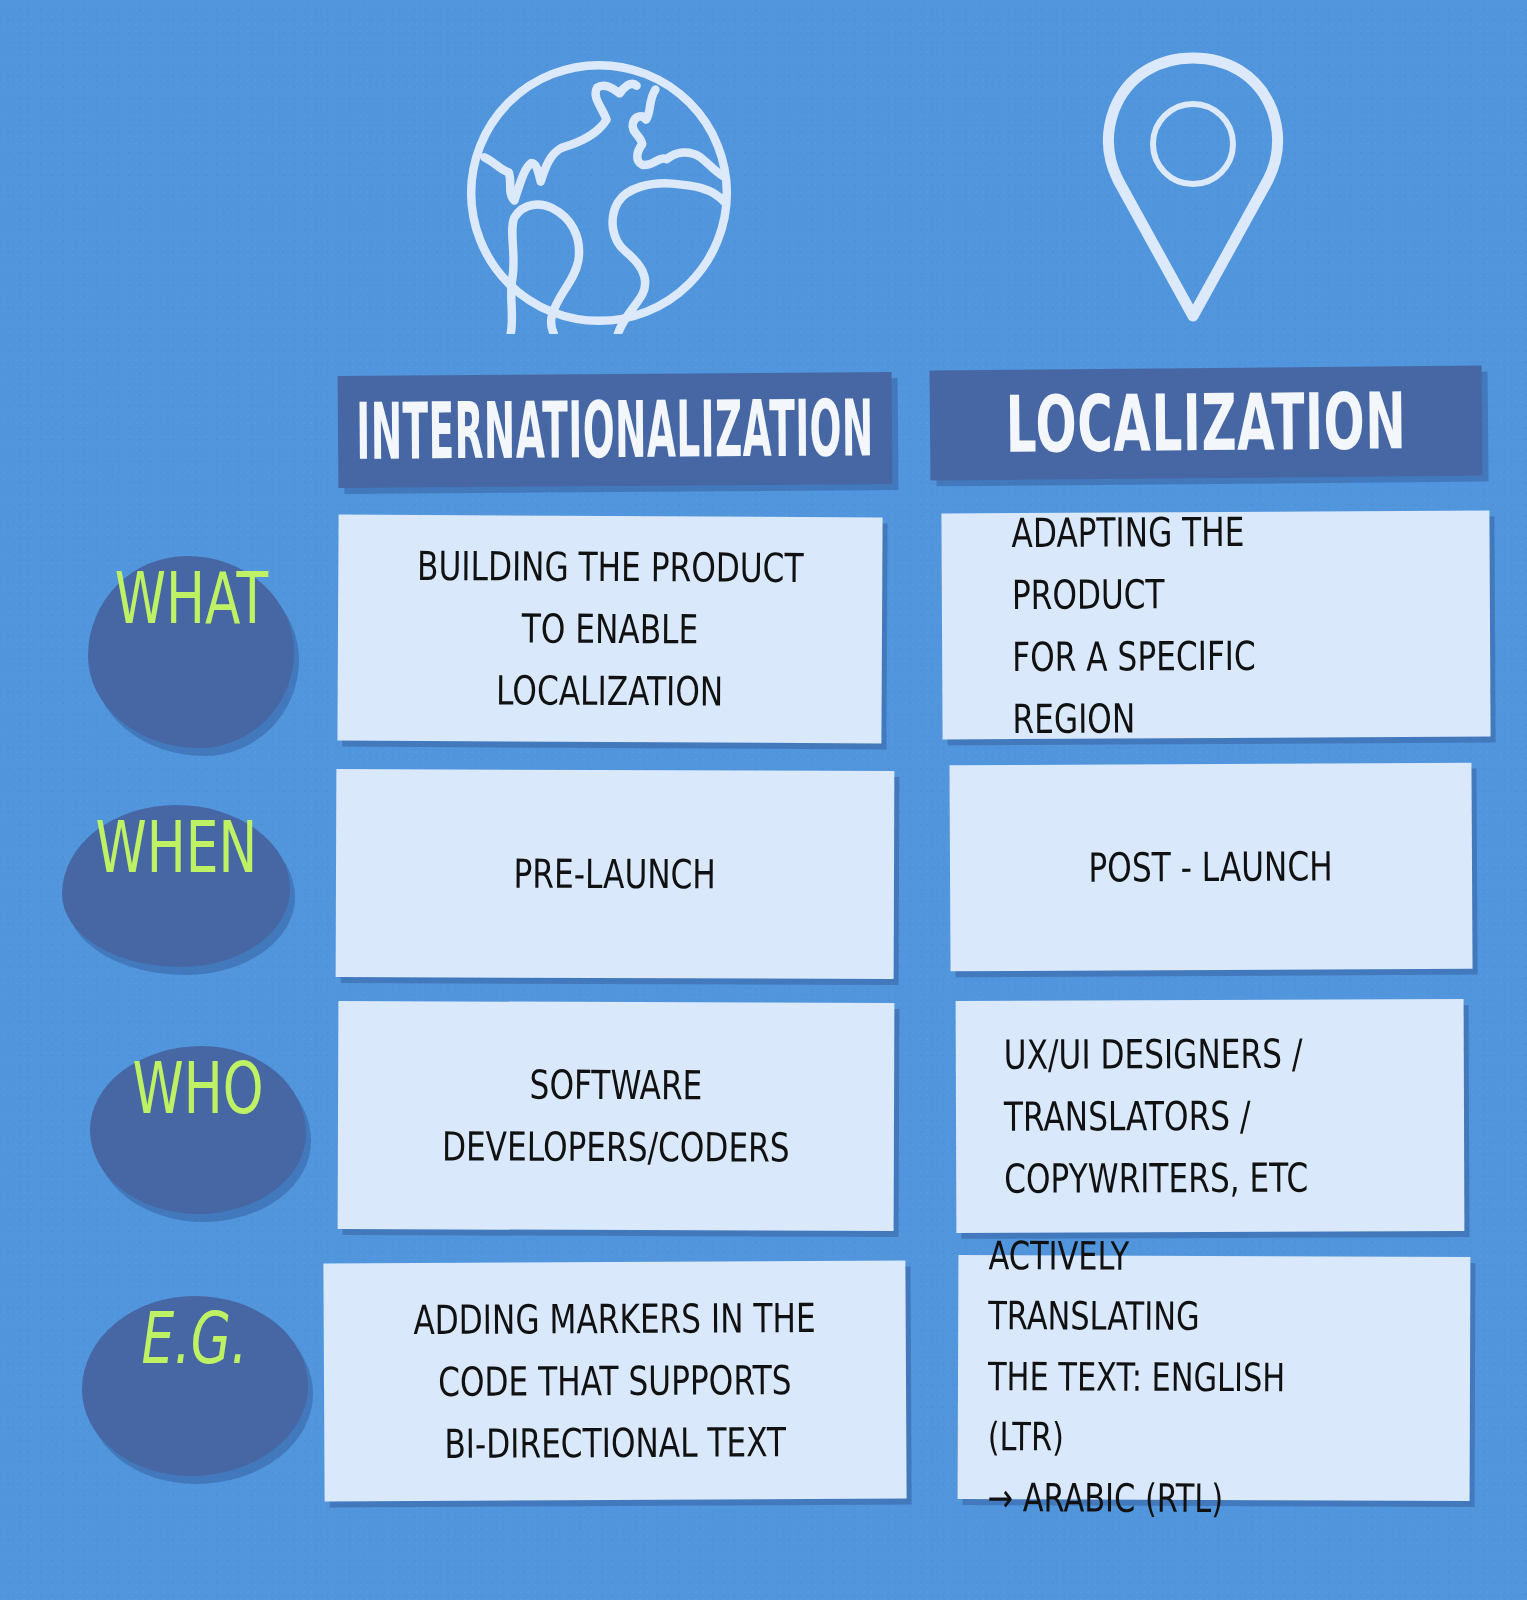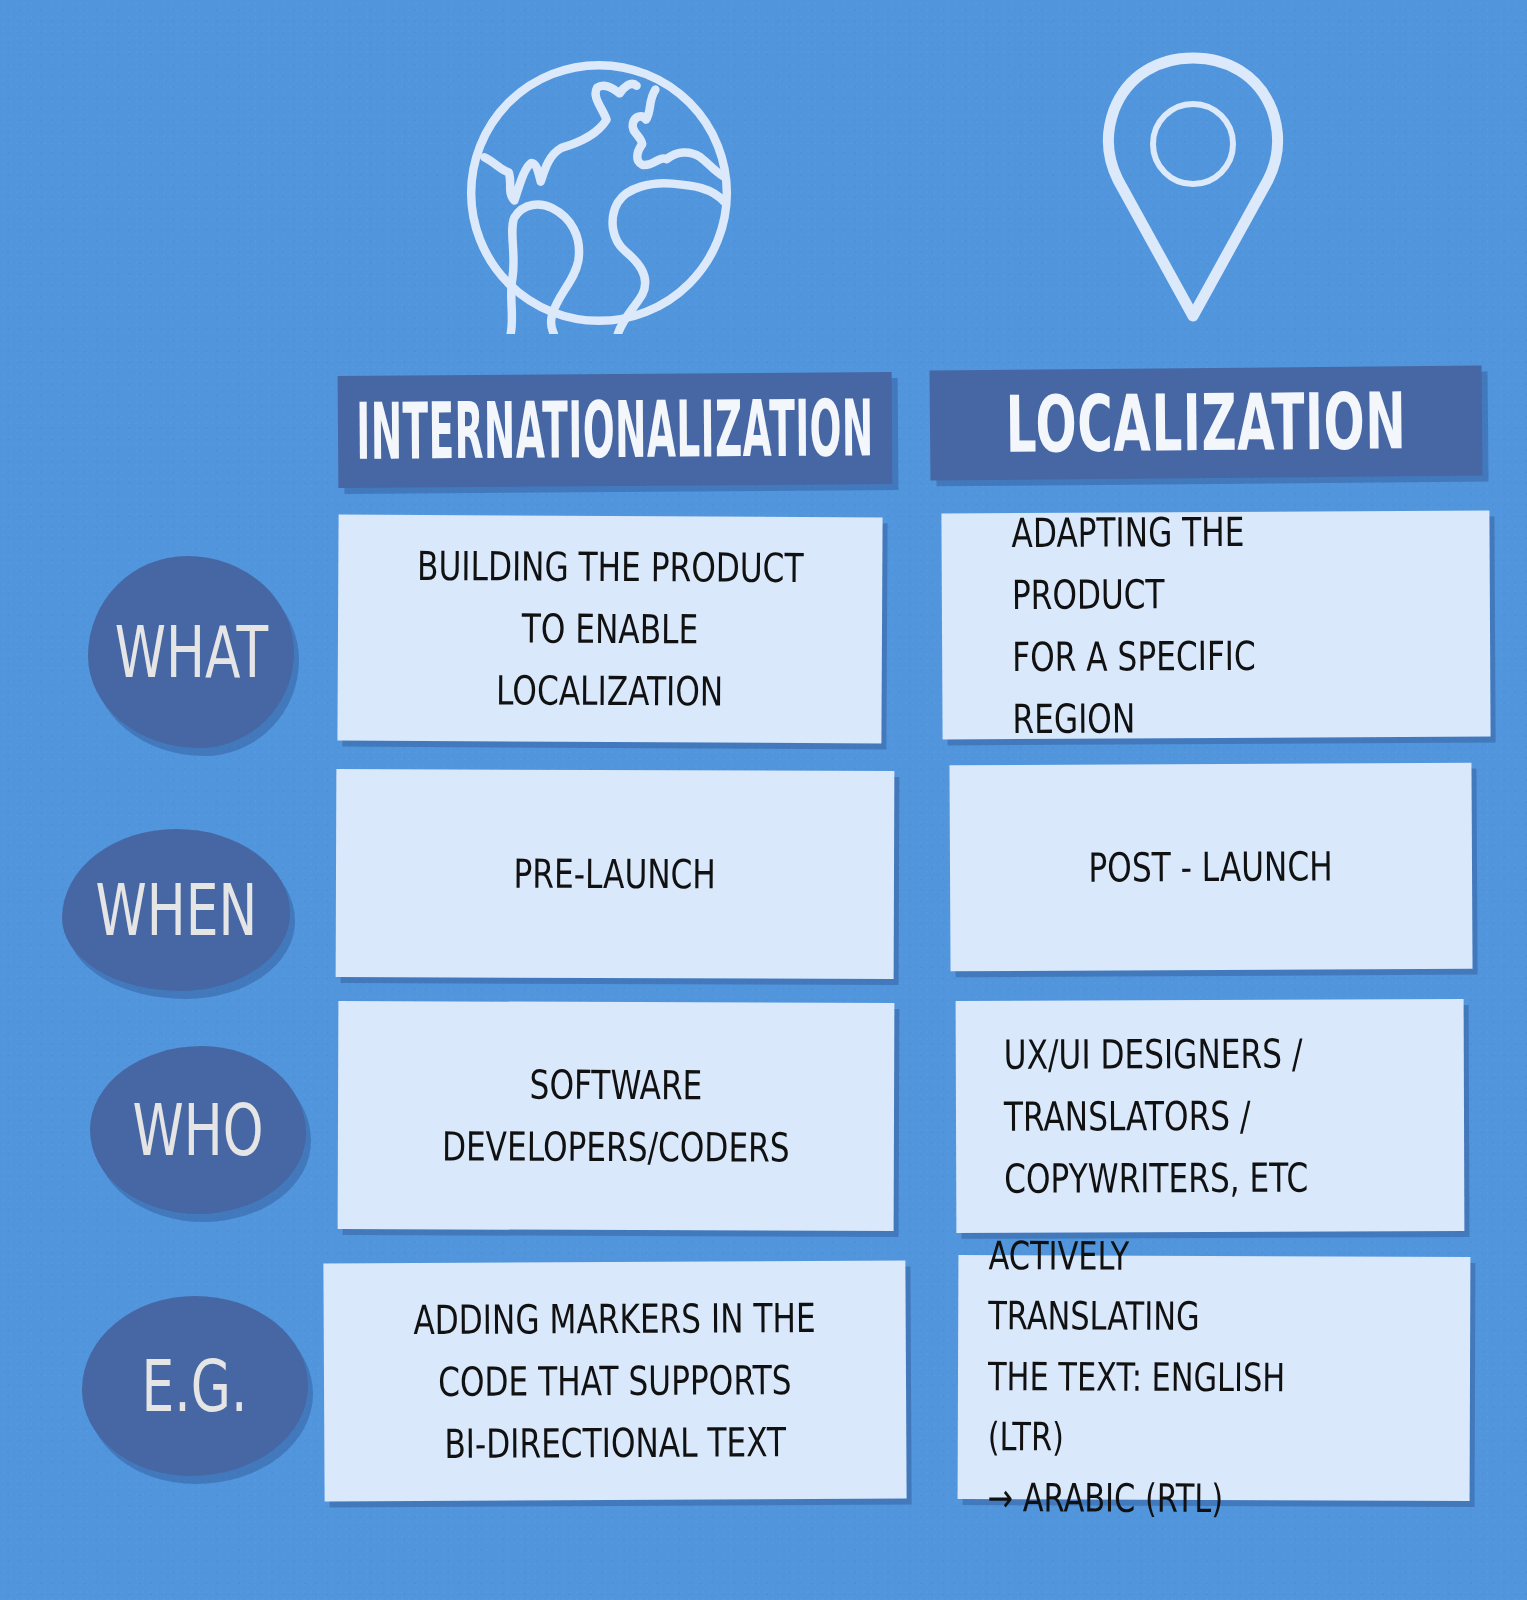--- a/index.html
+++ b/index.html
@@ -77,47 +77,48 @@
       top: 368px;
       width: 552px;
       height: 110px;
       font-size: 78px;
       transform: rotate(-0.5deg);
     }
 
     .row-label {
       position: absolute;
       background: #4667a3;
-      color: #e5e5e5;
+      color: #bef264;
       display: flex;
-      align-items: center;
+      align-items: flex-start;
       justify-content: center;
       font-family: "DejaVu Sans", sans-serif;
       font-size: 72px;
       box-shadow: 5px 8px 0 rgba(40,70,130,0.35);
     }
     .row-label span {
       display: inline-block;
       transform: scaleX(0.72);
     }
     .label-what {
       left: 88px; top: 556px; width: 206px; height: 192px;
       border-radius: 48% 52% 46% 54% / 52% 50% 50% 48%;
     }
     .label-when {
-      left: 62px; top: 829px; width: 228px; height: 162px;
+      left: 62px; top: 805px; width: 228px; height: 162px;
       border-radius: 50% 50% 48% 52% / 55% 52% 48% 45%;
     }
     .label-who {
       left: 90px; top: 1046px; width: 216px; height: 168px;
       border-radius: 52% 48% 50% 50% / 50% 52% 48% 50%;
     }
     .label-eg {
       left: 82px; top: 1296px; width: 226px; height: 180px;
       border-radius: 50% 50% 52% 48% / 52% 50% 50% 48%;
+      font-style: italic;
     }
 
     .cell {
       position: absolute;
       background: #d9e8fb;
       color: #111;
       display: flex;
       align-items: center;
       justify-content: center;
       text-align: center;

